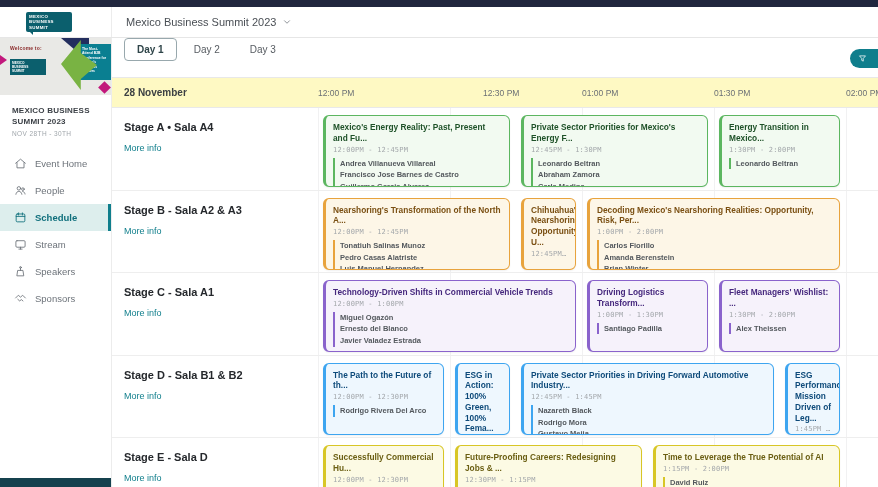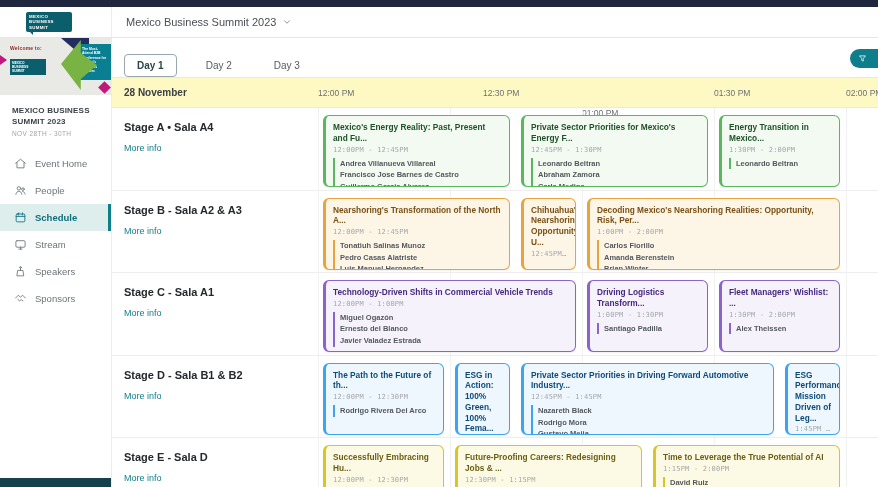--- a/index.html
+++ b/index.html
@@ -30,21 +30,21 @@
   .side-event-title { padding:10px 12px 2px; font-size:8px; font-weight:bold; color:#3a3f45; letter-spacing:.2px; line-height:1.4; }
   .side-dates { padding:1px 12px; font-size:6.5px; color:#a0a6ab; letter-spacing:.4px; }
   .side-nav { margin-top:12px; }
   .nav-item { height:27px; display:flex; align-items:center; gap:8px; padding-left:14px; font-size:9.5px; color:#6d737a; cursor:pointer; }
   .nav-item svg { width:13px; height:13px; flex:none; }
   .nav-item.active { background:#ddeeed; border-right:3px solid #0f7e8c; color:#0f6f7c; font-weight:bold; }
   .sidebar-footer-strip { position:absolute; bottom:0; left:0; width:111px; height:9px; background:#15414e; }
 
   
   .main { position:absolute; left:112px; top:38px; right:0; bottom:0; overflow:hidden; background:#fff; }
-  .tabs-row { position:relative; height:40px; border-bottom:1px solid #e8e8e8; display:flex; align-items:flex-end; padding-left:12px; gap:16px; }
+  .tabs-row { position:relative; height:40px; border-bottom:1px solid #e8e8e8; display:flex; align-items:flex-start; padding-left:12px; gap:4px; }
   .day-tab { font-size:10px; color:#565b61; padding:5px 12px; cursor:pointer; border:1px solid transparent; }
   .day-tab.active { border:1px solid #98a8ad; border-radius:4px; color:#2f4549; font-weight:bold; }
   .filter-btn { position:absolute; right:0; top:11px; width:28px; height:19px; background:#0f7e8c; border-radius:10px 0 0 10px; display:flex; align-items:center; padding-left:8px; cursor:pointer; }
   .filter-btn svg { width:9px; height:9px; stroke:#fff; fill:none; }
 
   .timeline-header { position:relative; height:30px; background:#fef9c3; border-bottom:1px solid #e9e9e9; }
   .date-label { position:absolute; left:12px; top:9px; font-size:10px; font-weight:bold; color:#3c4043; }
   .tick-label { position:absolute; top:10px; font-size:8.5px; color:#6b7075; white-space:nowrap; }
 
   .rows { position:absolute; top:70px; left:0; right:0; bottom:0; overflow:hidden; }
@@ -156,21 +156,21 @@
         <div class="filter-btn">
         <svg viewBox="0 0 24 24" stroke-width="2" stroke-linejoin="round">
             <path d="M4 5h16l-6 7v7l-4-2v-5z"></path>
           </svg>
       </div>
     </div>
     <div class="timeline-header" id="timeline-header">
       <div class="date-label">28 November</div>
     <span class="tick-label" style="left: 206px;">12:00 PM</span>
         <span class="tick-label" style="left: 338px; margin-left: 33px;">12:30 PM</span>
-        <span class="tick-label" style="left: 470px; margin-top: 20px;">01:00 PM</span>
+        <span class="tick-label" style="left: 470px;">01:00 PM</span>
         <span class="tick-label" style="left: 602px;">01:30 PM</span>
         <span class="tick-label" style="left: 734px;">02:00 PM</span>
       </div>
     <div class="rows" id="rows">
         <div class="stage-row">
           <div class="gridline" style="left: 206px;"></div>
           <div class="gridline" style="left: 338px;"></div>
           <div class="gridline" style="left: 470px;"></div>
           <div class="gridline" style="left: 602px;"></div>
           <div class="gridline" style="left: 734px;"></div>
@@ -309,21 +309,21 @@
           <div class="gridline" style="left: 206px;"></div>
           <div class="gridline" style="left: 338px;"></div>
           <div class="gridline" style="left: 470px;"></div>
           <div class="gridline" style="left: 602px;"></div>
           <div class="gridline" style="left: 734px;"></div>
           <div class="stage-label">
             <div class="stage-name">Stage E - Sala D</div>
             <div class="more-info">More info</div>
           </div>
           <div class="session-card" style="left: 211px; width: 121px; background: rgb(252, 250, 228); border-color: rgb(216, 198, 38);">
-            <div class="card-title" style="color:#6a5e12">Successfully Embracing Hu...</div>
+            <div class="card-title" style="color:#6a5e12">Successfully Commercial Hu...</div>
             <div class="card-time">12:00PM - 12:30PM</div>
           </div>
           <div class="session-card" style="left: 343px; width: 187px; background: rgb(252, 250, 228); border-color: rgb(216, 198, 38);">
             <div class="card-title" style="color:#6a5e12">Future-Proofing Careers: Redesigning Jobs &amp; ...</div>
             <div class="card-time">12:30PM - 1:15PM</div>
           </div>
           <div class="session-card" style="left: 541px; width: 187px; background: rgb(252, 250, 228); border-color: rgb(216, 198, 38);">
             <div class="card-title" style="color:#6a5e12">Time to Leverage the True Potential of AI</div>
             <div class="card-time">1:15PM - 2:00PM</div>
             <div class="speakers" style="border-left-color:#d8c626">

